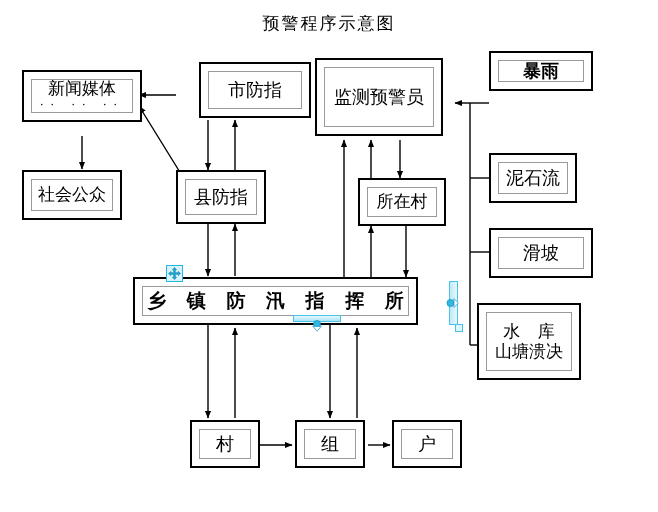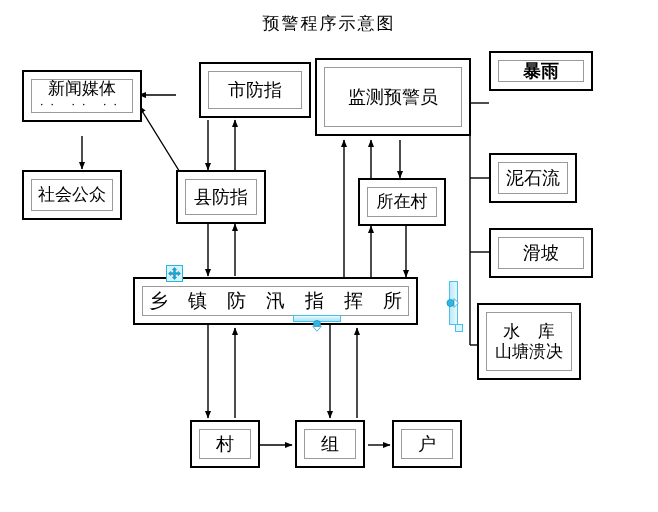--- a/index.html
+++ b/index.html
@@ -142,29 +142,29 @@
   </div>
 
   <div class="node" style="left:176px;top:62px;width:112px;height:56px;margin-left:23px;">
     <div class="inner t18">市防指</div>
   </div>
 
   <div class="node" style="left:176px;top:170px;width:90px;height:54px;">
     <div class="inner t18">县防指</div>
   </div>
 
-  <div class="node" style="left:315px;top:58px;width:156px;height:78px;">
+  <div class="node" style="left:315px;top:58px;width:128px;height:78px;">
     <div class="inner t18">监测预警员</div>
   </div>
 
   <div class="node" style="left:358px;top:178px;width:88px;height:48px;">
     <div class="inner t17">所在村</div>
   </div>
 
-  <div class="node" style="left:133px;top:277px;width:285px;height:48px;">
+  <div class="node" style="left:133px;top:277px;width:285px;height:48px;font-weight:bold;">
     <div class="inner wide-text">乡 镇 防 汛 指 挥 所</div>
   </div>
 
   <div class="node" style="left:190px;top:420px;width:70px;height:48px;">
     <div class="inner t18">村</div>
   </div>
 
   <div class="node" style="left:295px;top:420px;width:70px;height:48px;">
     <div class="inner t18">组</div>
   </div>

